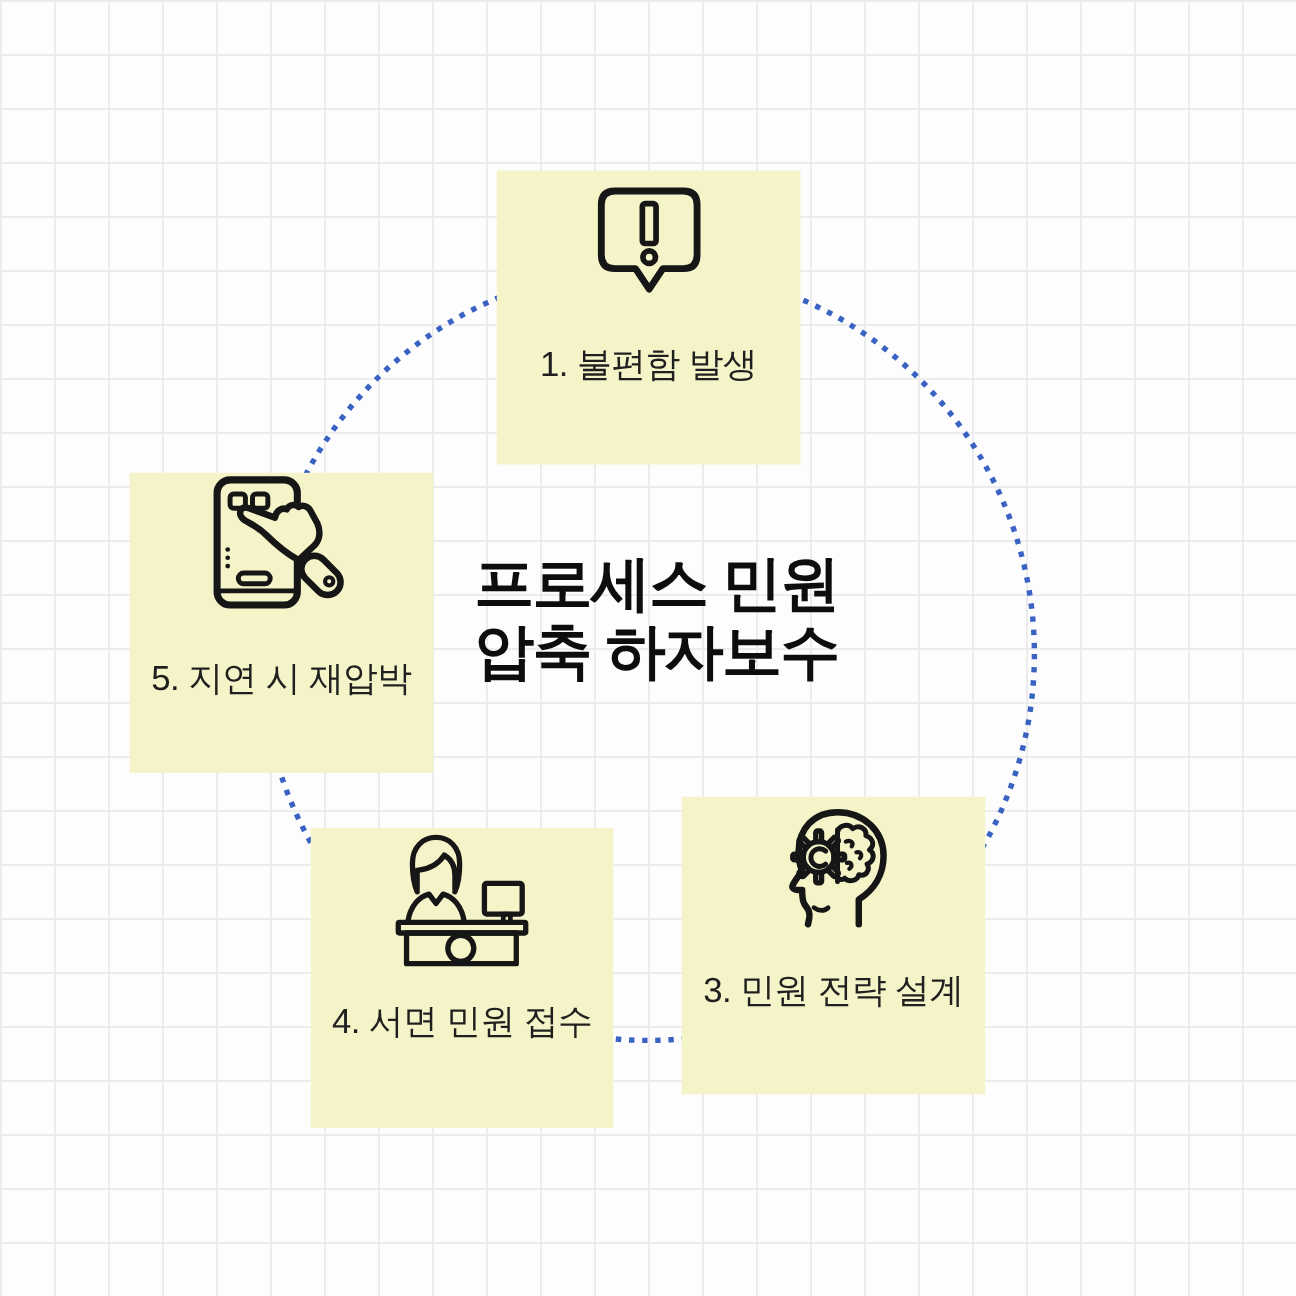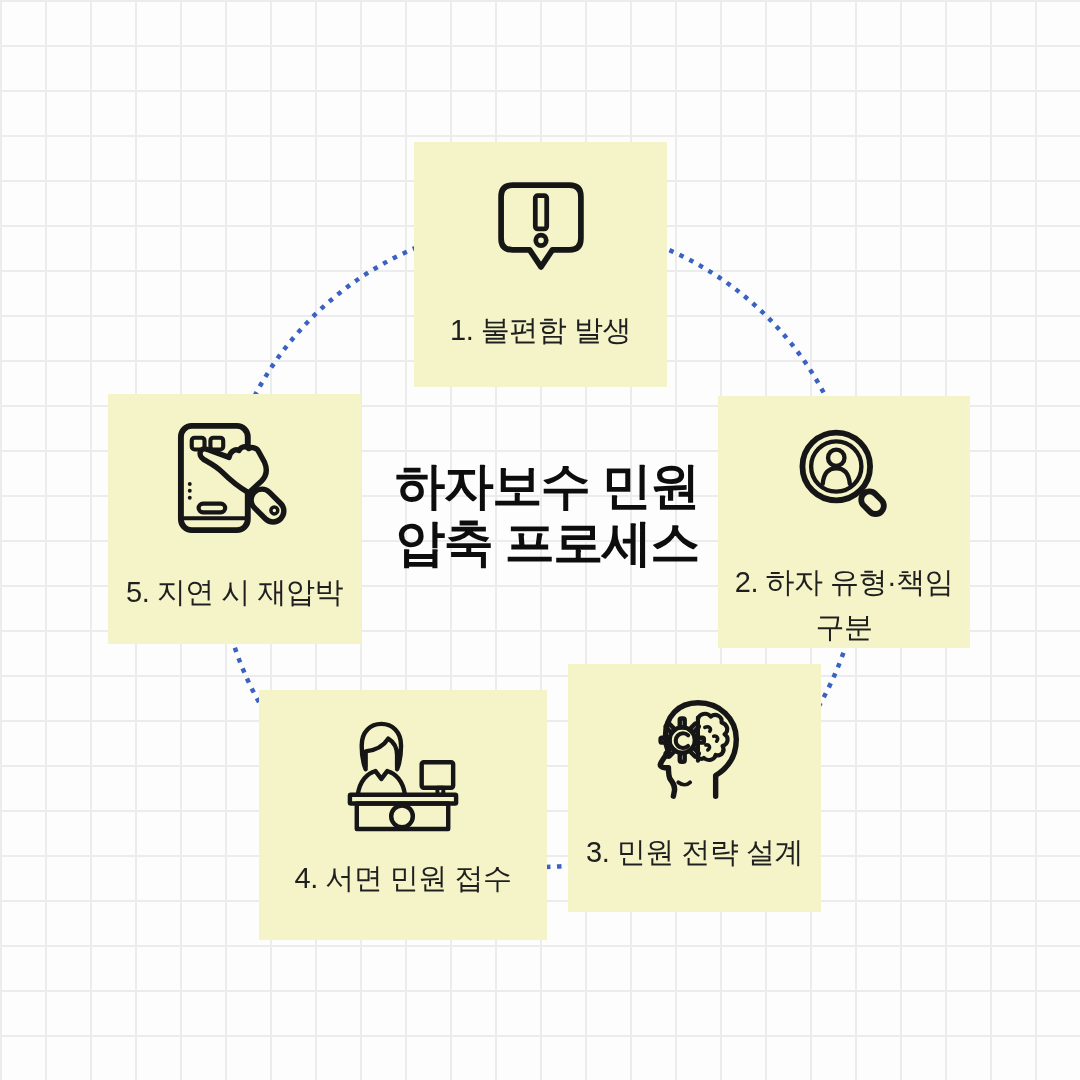--- a/index.html
+++ b/index.html
@@ -13,26 +13,26 @@
     background-color:var(--page-bg);
     background-image:
       linear-gradient(to right, var(--grid-line) 2px, transparent 2px),
       linear-gradient(to bottom, var(--grid-line) 2px, transparent 2px);
     background-size:45px 45px;
   }
   .circle-svg{position:absolute;left:0;top:0;width:1080px;height:1080px;}
   .step-box{
     position:absolute;background:var(--box-bg);
     display:flex;flex-direction:column;align-items:center;
-    padding-top:26px;box-sizing:border-box;
+    box-sizing:border-box;
   }
   .box-1{left:414px;top:142px;width:253px;height:245px;}
   .box-2{left:718px;top:396px;width:252px;height:252px;}
   .box-3{left:568px;top:664px;width:253px;height:248px;}
-  .box-4{left:259px;top:690px;width:288px;height:250px;}
+  .box-4{left:259px;top:690px;width:252px;height:250px;}
   .box-5{left:108px;top:394px;width:253px;height:250px;}
   .icon-wrap{height:118px;display:flex;align-items:center;justify-content:center;}
   .icon-wrap svg{display:block;}
   .step-label{
     margin-top:22px;text-align:center;color:var(--label-ink);
     font-size:29px;font-weight:500;line-height:1.55;letter-spacing:-0.5px;
     white-space:nowrap;
   }
   .box-5 .step-label{margin-top:32px;}
   .center-title{
@@ -59,37 +59,20 @@
         <path class="ic" stroke-width="6" d="M30,16 H90 Q102,16 102,28 V72 Q102,84 90,84 H72 L60,102 L48,84 H30 Q18,84 18,72 V28 Q18,16 30,16 Z"></path>
         <rect class="ic" stroke-width="5" x="54" y="27" width="12" height="35" rx="2.5"></rect>
         <circle class="ic" stroke-width="5" cx="60" cy="74" r="5.5"></circle>
       </svg>
     </div>
     <div class="step-label">
       <div>1. 불편함 발생</div>
     </div>
   </div>
 
-  <div class="step-box box-2">
-    <div class="icon-wrap">
-      <svg width="116" height="116" viewBox="0 0 120 120">
-        <circle class="ic" stroke-width="6" cx="52" cy="46" r="35"></circle>
-        <circle class="ic" stroke-width="4.5" cx="52" cy="46" r="26"></circle>
-        <circle class="ic" stroke-width="4.5" cx="52" cy="37" r="8.5"></circle>
-        <path class="ic" stroke-width="4.5" d="M38,64 C39,52 45,48 52,48 C59,48 65,52 66,64"></path>
-        <g transform="rotate(45 89.5 83.5)">
-          <rect class="ic" stroke-width="6" x="76.5" y="75" width="26" height="17" rx="8.5"></rect>
-        </g>
-      </svg>
-    </div>
-    <div class="step-label">
-      <div>2. 하자 유형·책임</div>
-      <div>구분</div>
-    </div>
-  </div>
 
   <div class="step-box box-3">
     <div class="icon-wrap">
       <svg width="118" height="118" viewBox="0 0 120 120">
         <path class="ic" stroke-width="5.5" d="M81,108 L81,87 C94,79 102,66 102,50 C102,29 85,13 63,13 C43,13 30,27 30,47 C30,53 31,58 33,63 C30,67 26,72 25,75 C24,77 26,79 29,79 L33,79 C33,84 33,88 35,91 C38,95 40,98 39,103 L38,108"></path>
         <path class="ic" stroke-width="4" d="M43,94 C47,97 52,97 55,94"></path>
         <circle class="ic" stroke-width="4.5" cx="47" cy="51" r="13"></circle>
         <g class="ic" stroke-width="4.5">
           <rect x="44.5" y="29" width="5" height="9" rx="1.5"></rect>
           <rect x="44.5" y="29" width="5" height="9" rx="1.5" transform="rotate(45 47 51)"></rect>
@@ -145,17 +128,17 @@
         </g>
         <circle class="ic" stroke-width="3.5" cx="100" cy="92" r="3.5"></circle>
       </svg>
     </div>
     <div class="step-label">
       <div>5. 지연 시 재압박</div>
     </div>
   </div>
 
   <div class="center-title">
-    <div>하자보수 민원</div>
-    <div>압축 프로세스</div>
+    <div>프로세스 민원</div>
+    <div>압축 하자보수</div>
   </div>
 
 </div>
 
 </body></html>

